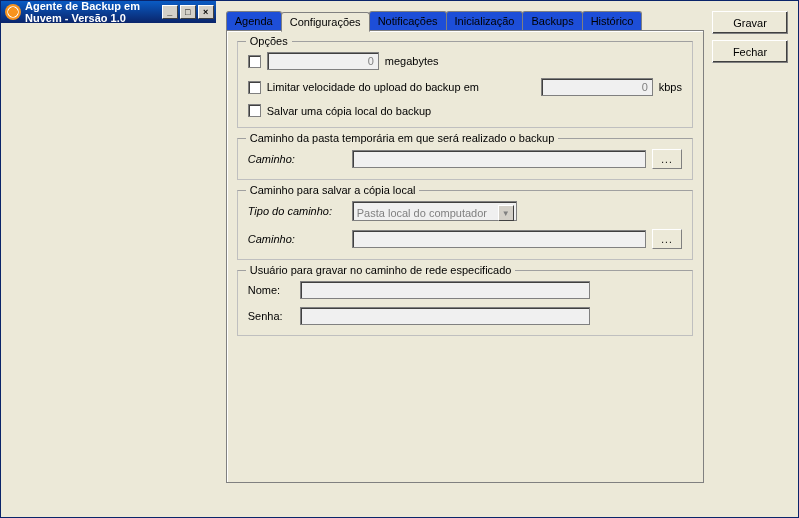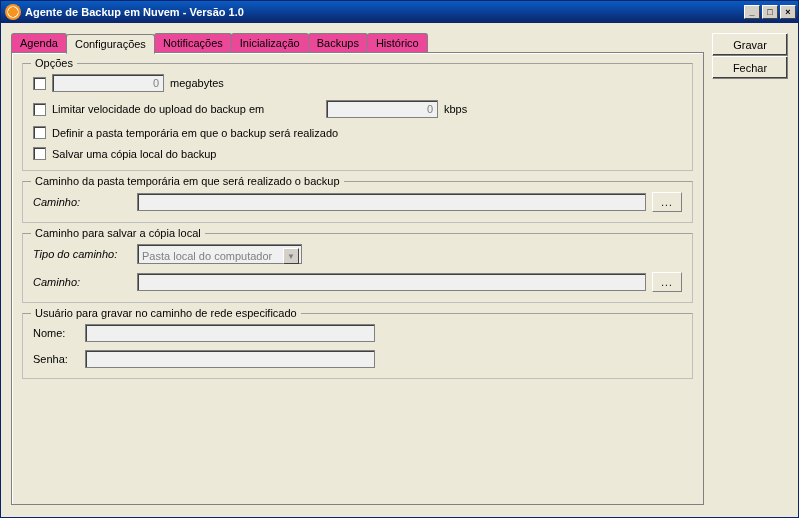--- a/index.html
+++ b/index.html
@@ -10,21 +10,21 @@
   width: 799px;
   height: 518px;
   overflow: hidden;
 }
 .window {
   width: 799px;
   height: 518px;
   border: 1px solid #0a246a;
   background: #ece9d8;
   display: flex;
-  flex-direction: column;
+  flex-direction: row;
 }
 .titlebar {
   background: linear-gradient(to bottom, #0a5bc4, #0a246a);
   color: #fff;
   height: 22px;
   display: flex;
   align-items: center;
   padding: 0 2px 0 4px;
   font-weight: bold;
 }
@@ -46,39 +46,39 @@
   font-size: 9px; font-weight: bold; color: #000;
   cursor: pointer;
 }
 .client {
   flex: 1;
   display: flex;
   padding: 10px;
   gap: 8px;
 }
 .main { flex: 1; }
-.sidebar { width: 76px; display: flex; flex-direction: column; }
+.sidebar { width: 76px; display: flex; flex-direction: column; gap: 6px; }
 .btn {
   height: 23px;
   background: #ece9d8;
   border: 1px solid #fff;
   border-right-color: #808080;
   border-bottom-color: #808080;
   box-shadow: inset -1px -1px 0 #404040;
   font-family: inherit; font-size: 11px;
   cursor: pointer;
 }
 .tabs {
   display: flex;
   position: relative;
   z-index: 2;
 }
 .tab {
   padding: 3px 8px;
-  background: #ec4899;
+  background: #1d4ed8;
   border: 1px solid #808080;
   border-bottom: none;
   border-top-left-radius: 3px;
   border-top-right-radius: 3px;
   margin-right: -1px;
   cursor: pointer;
 }
 .tab.active {
   background: #ece9d8;
   position: relative;
@@ -199,24 +199,20 @@
             <span>megabytes</span>
           </div>
           <div class="row">
             <div class="checkbox"></div>
             <span class="labeltext" style="width:268px">Limitar velocidade do upload do backup em</span>
             <input class="numinput" readonly="" value="0" style="">
             <span>kbps</span>
           </div>
           <div class="row">
             <div class="checkbox"></div>
-            <span class="labeltext">Definir a pasta temporária em que o backup será realizado</span>
-          </div>
-          <div class="row">
-            <div class="checkbox"></div>
             <span class="labeltext">Salvar uma cópia local do backup</span>
           </div>
         </div>
 
         <div class="groupbox">
           <span class="legend">Caminho da pasta temporária em que será realizado o backup</span>
           <div class="row">
             <span class="fieldlabel">Caminho:</span>
             <input class="textinput" style="flex: 1 1 0%;" value="">
             <button class="browsebtn">...</button>

